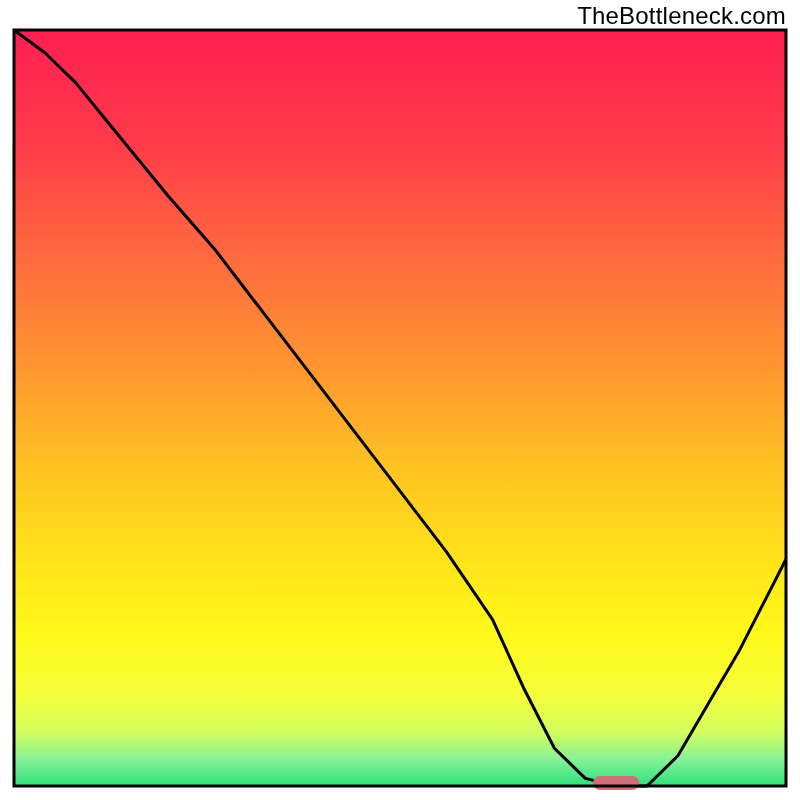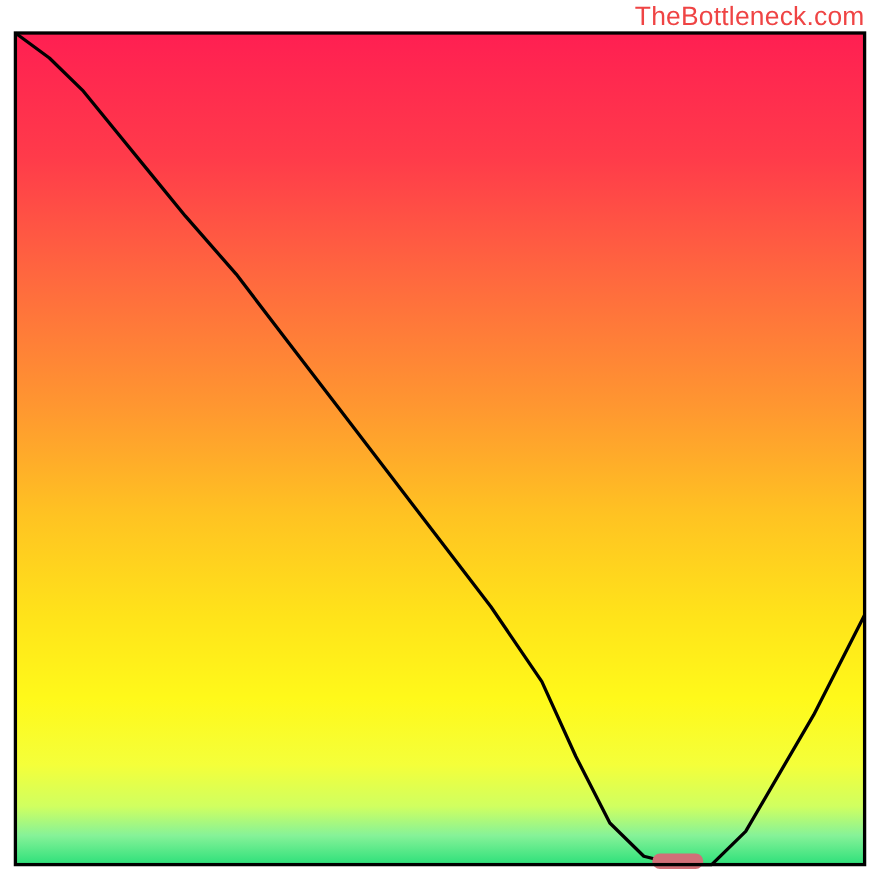--- a/index.html
+++ b/index.html
@@ -14,21 +14,21 @@
     position: relative;
     width: 800px;
     height: 800px;
   }
   .watermark {
     position: absolute;
     top: 2px;
     right: 14px;
     font-size: 24px;
     font-weight: 500;
-    color: #ef4444;
+    color: #000000;
     letter-spacing: 0.2px;
   }
   svg {
     position: absolute;
     top: 0;
     left: 0;
   }
 </style>
 </head>
 <body>

